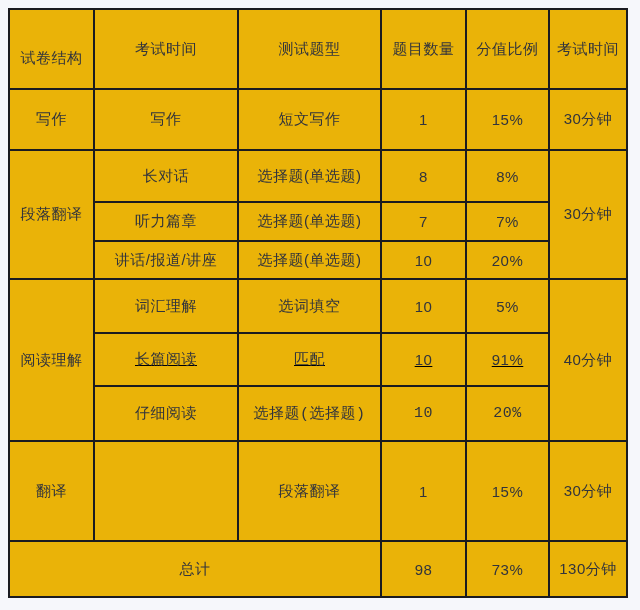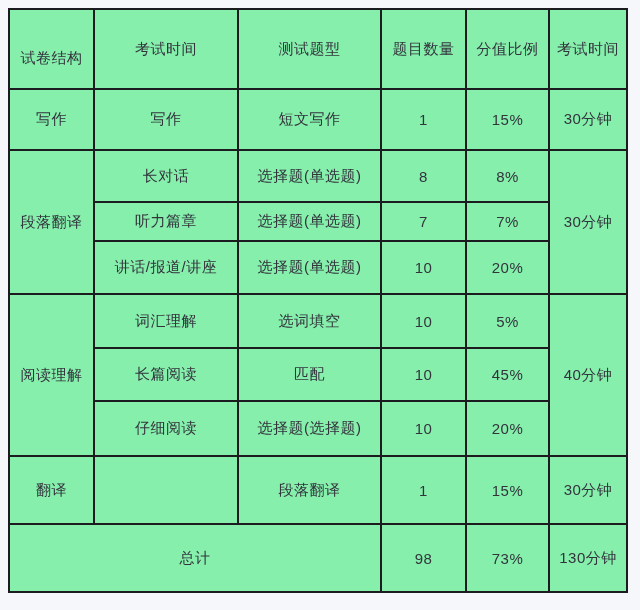--- a/index.html
+++ b/index.html
@@ -8,43 +8,43 @@
     background: #f6f7fb;
     font-family: "Liberation Sans", sans-serif;
     overflow: hidden;
   }
   table.exam {
     position: absolute;
     left: 8px; top: 8px;
     width: 618px;
     table-layout: fixed;
     border-collapse: collapse;
-    background: #86efac;
+    background: #eab308;
   }
   table.exam th, table.exam td {
     border: 2px solid #1b1b20;
     text-align: center;
     vertical-align: middle;
     font-size: 15px;
     font-weight: normal;
     color: #32343c;
     letter-spacing: 0.5px;
     padding: 0;
   }
   
   tr.rh-head   { height: 80px; }
   tr.rh-w      { height: 61px; }
   tr.rh-l1     { height: 52px; }
   tr.rh-l2     { height: 39px; }
-  tr.rh-l3     { height: 53px; }
+  tr.rh-l3     { height: 38px; }
   tr.rh-r1     { height: 54px; }
-  tr.rh-r2     { height: 53px; }
-  tr.rh-r3     { height: 55px; }
-  tr.rh-trans  { height: 68px; }
-  tr.rh-total  { height: 68px; }
+  tr.rh-r2     { height: 53px; text-decoration: underline; }
+  tr.rh-r3     { height: 55px; font-family: Liberation Mono, monospace; }
+  tr.rh-trans  { height: 100px; }
+  tr.rh-total  { height: 56px; }
   
   .offset-down { display: inline-block; transform: translateY(9px); }
 </style>
 </head>
 <body>
 
 <table class="exam">
   <colgroup>
     <col style="width:85px">
     <col style="width:144px">
@@ -99,21 +99,21 @@
     <td>词汇理解</td>
     <td>选词填空</td>
     <td>10</td>
     <td>5%</td>
     <td rowspan="3">40分钟</td>
   </tr>
   <tr class="rh-r2">
     <td>长篇阅读</td>
     <td>匹配</td>
     <td>10</td>
-    <td>45%</td>
+    <td>91%</td>
   </tr>
   <tr class="rh-r3">
     <td>仔细阅读</td>
     <td>选择题(选择题)</td>
     <td>10</td>
     <td>20%</td>
   </tr>
 
   <tr class="rh-trans">
     <td>翻译</td>

